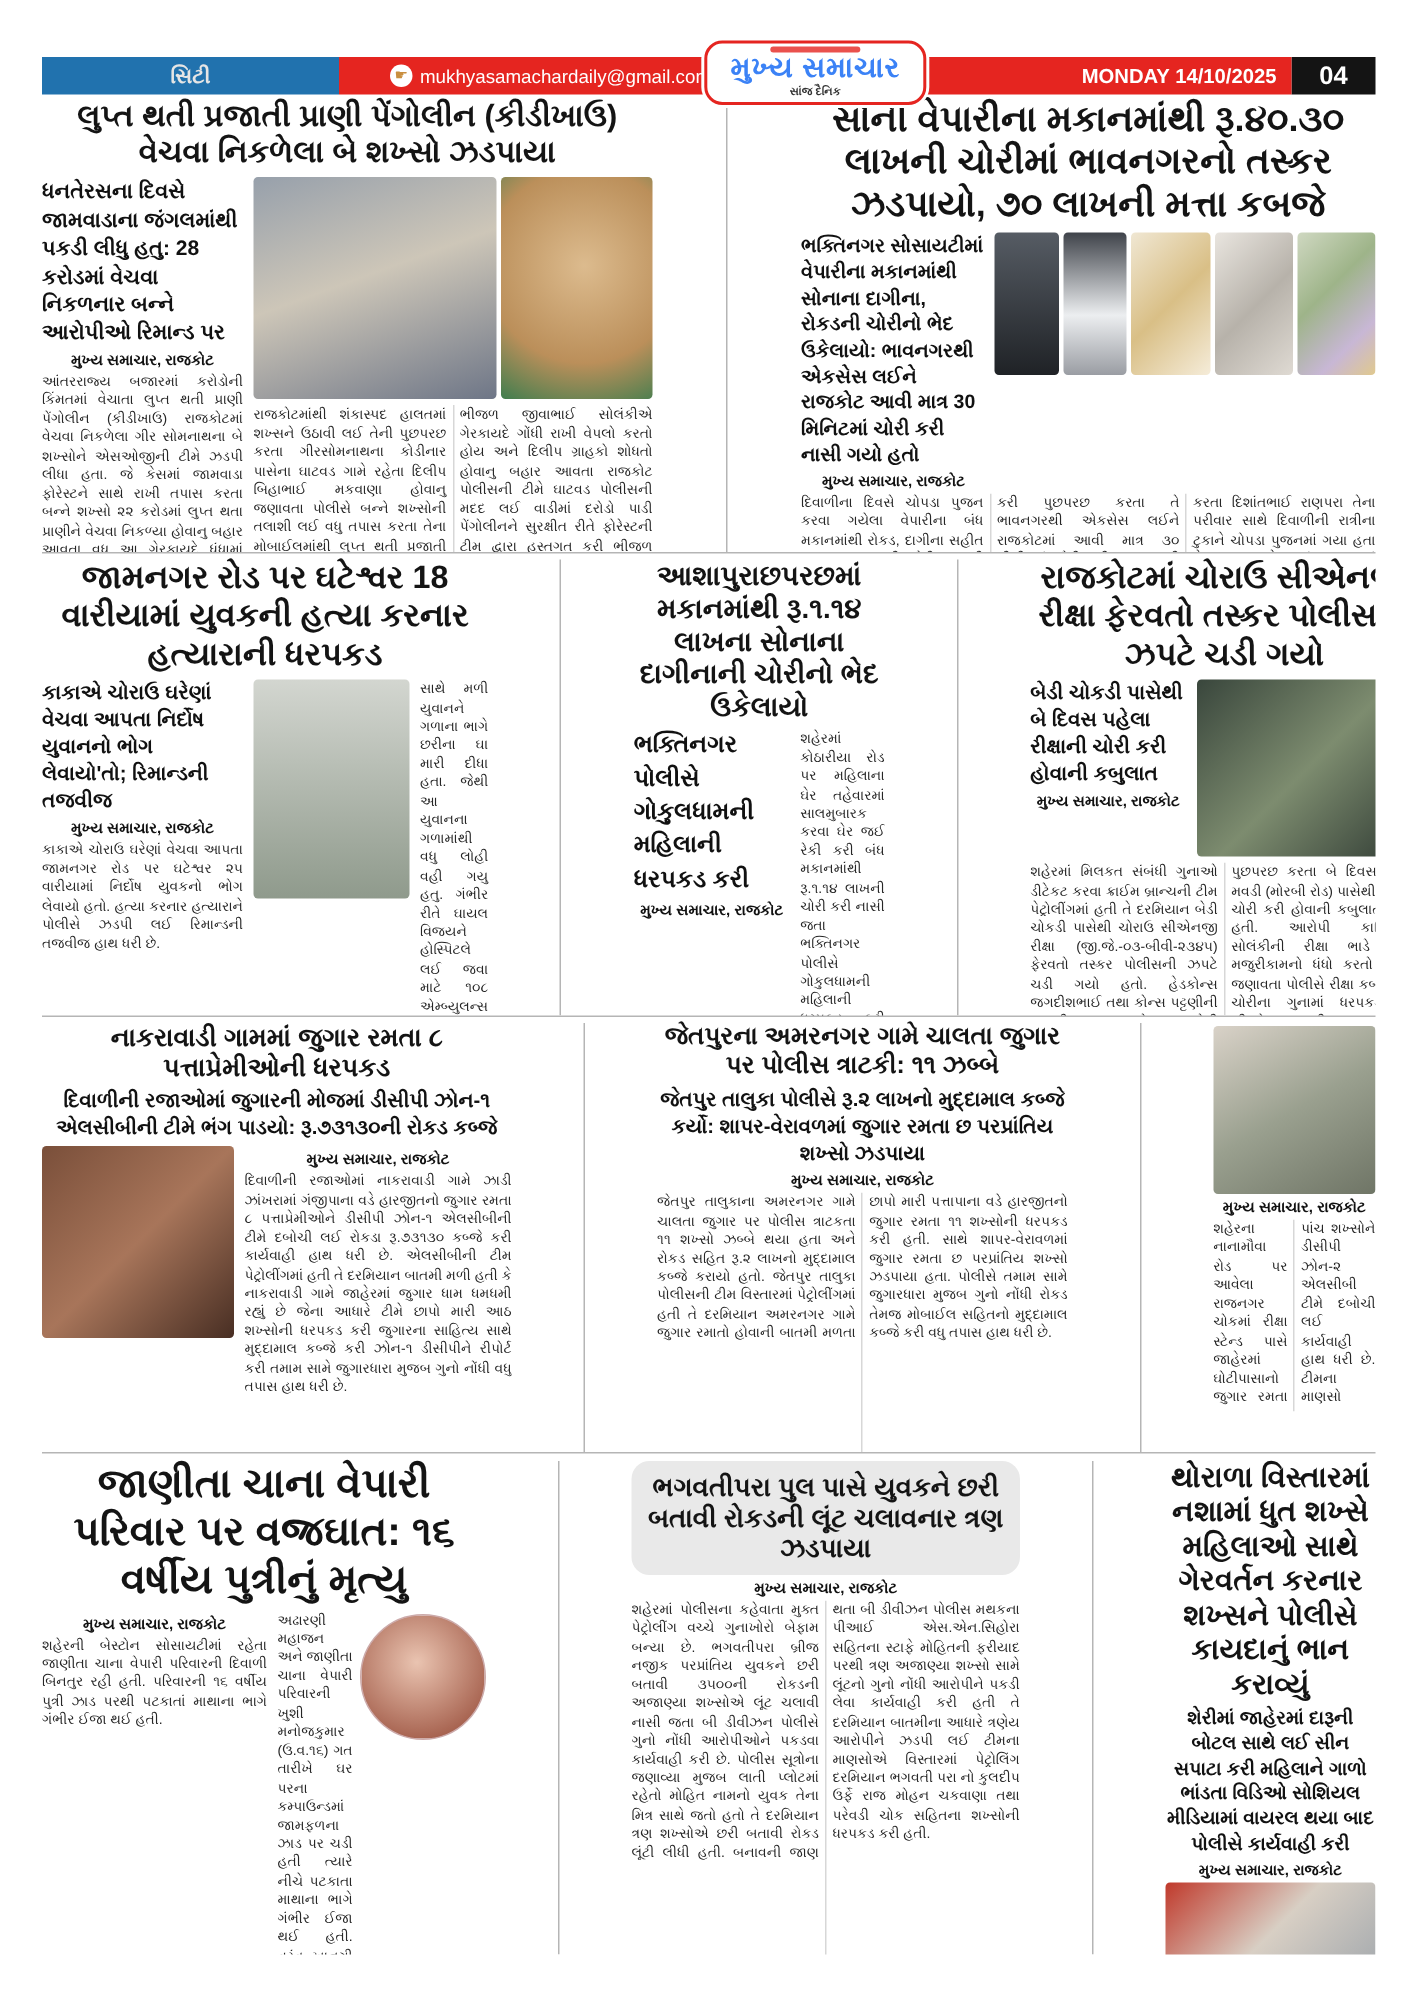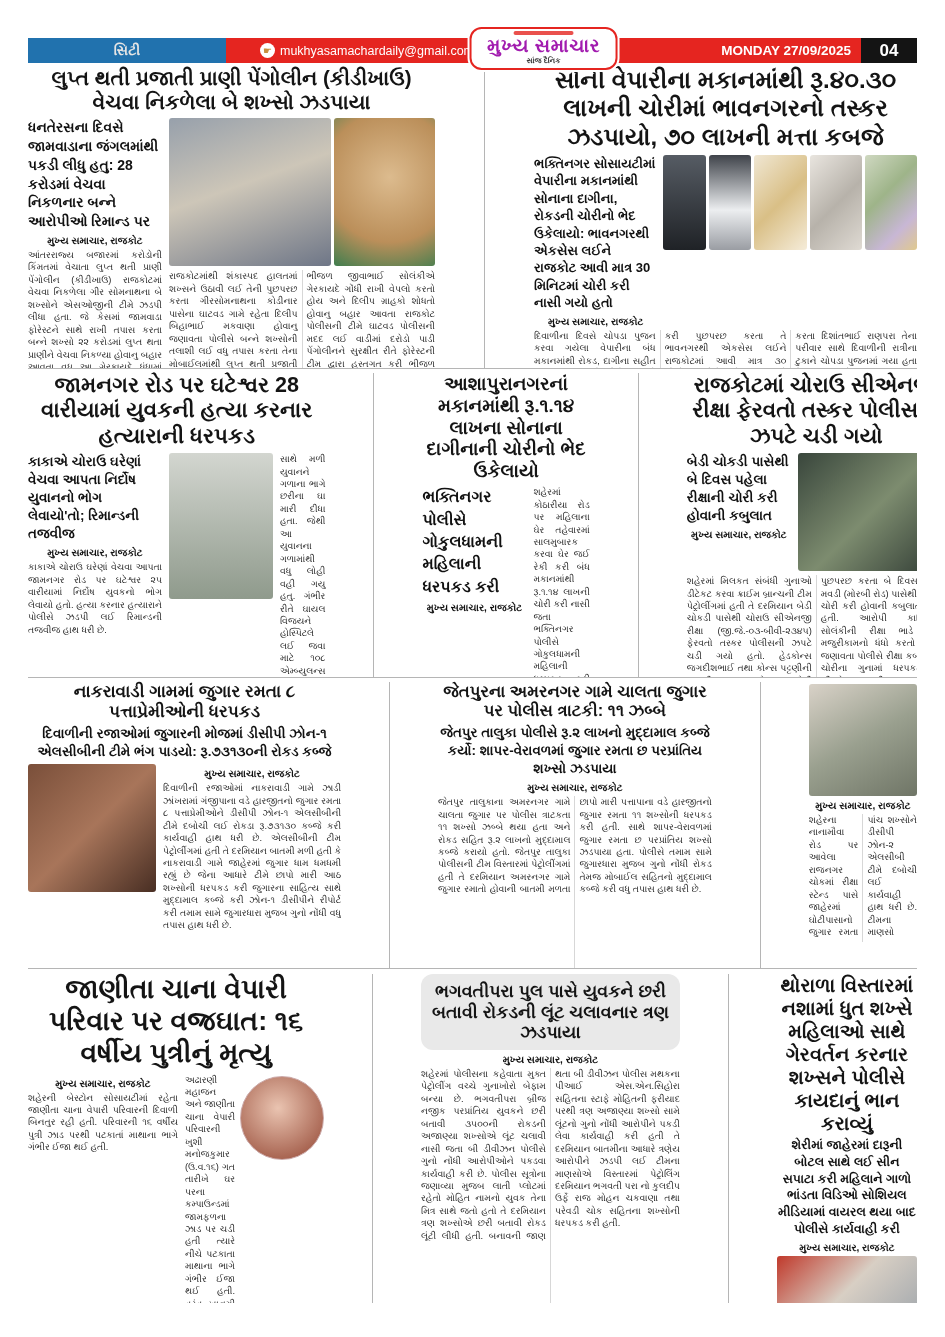--- a/index.html
+++ b/index.html
@@ -16,21 +16,21 @@
   .hdr-section { width:198px; background:#2172ae; color:#e5e5e5; font-weight:700;
     font-size:14px; display:flex; align-items:center; justify-content:center; }
   .hdr-red { flex:1; background:#e52520; color:#fff; display:flex; align-items:center; position:relative; }
   .hdr-email { margin-left:34px; font-size:12.5px; display:flex; align-items:center; gap:5px; }
   .email-ico { width:15px; height:15px; border-radius:50%; background:#fff;
     color:#c98f3f; font-size:10px; display:flex; align-items:center; justify-content:center; }
   .logo-box { position:absolute; left:50%; top:-11px; transform:translateX(-50%);
     background:#fff; border:2px solid #e52520; border-radius:12px; padding:1px 16px 2px;
     text-align:center; z-index:5; box-shadow:0 0 0 2px #fff; }
   .logo-ribbon { height:4px; width:60px; margin:1px auto 1px; background:#e52520; border-radius:2px; opacity:.8; }
-  .logo-title { color:#a21caf; font-weight:700; font-size:19px; line-height:1; letter-spacing:.5px; }
+  .logo-title { color:#3b82f6; font-weight:700; font-size:19px; line-height:1; letter-spacing:.5px; }
   .logo-sub { font-size:7.5px; color:#333; font-weight:700; margin-top:1px; }
   .hdr-date { margin-left:auto; font-weight:700; font-size:13.5px; padding-right:10px; }
   .hdr-page { width:56px; background:#141414; color:#fff; font-weight:700; font-size:17px;
     display:flex; align-items:center; justify-content:center; }
 
   
   .band { display:flex; overflow:hidden;gap:42px; }
   .band + .band { border-top:1px solid #b5b5b5; }
   .h1 { font-weight:700; text-align:center; color:#141414; line-height:1.18; }
   .sub { font-weight:700; color:#111; line-height:1.34; }
@@ -100,21 +100,21 @@
       <div class="hdr-red">
         <div class="hdr-email">
           <span class="email-ico">☛</span>
           <span>mukhyasamachardaily@gmail.com</span>
         </div>
         <div class="logo-box">
           <div class="logo-ribbon"></div>
           <div class="logo-title">મુખ્ય સમાચાર</div>
           <div class="logo-sub">સાંજ દૈનિક</div>
         </div>
-        <div class="hdr-date">MONDAY 27/09/2025</div>
+        <div class="hdr-date">MONDAY 14/10/2025</div>
       </div>
       <div class="hdr-page">04</div>
     </header>
 
     <section class="band band1" style="border-top:none;">
       <article class="b1-left">
         <h2 class="h1">લુપ્ત થતી પ્રજાતી પ્રાણી પેંગોલીન (કીડીખાઉ) વેચવા નિકળેલા બે શખ્સો ઝડપાયા</h2>
         <div class="b1row">
           <div class="sidecol">
             <div class="sub">ધનતેરસના દિવસે જામવાડાના જંગલમાંથી પકડી લીધુ હતુ: 28 કરોડમાં વેચવા નિકળનાર બન્ને આરોપીઓ રિમાન્ડ પર</div>
@@ -145,34 +145,34 @@
             <div class="ph ph-cash"></div>
           </div>
         </div>
         <div class="by" style="text-align:left;margin-left:14px">મુખ્ય સમાચાર, રાજકોટ</div>
         <div class="bt cols3" style="height:130px;overflow:hidden">દિવાળીના દિવસે ચોપડા પુજન કરવા ગયેલા વેપારીના બંધ મકાનમાંથી રોકડ, દાગીના સહીત રૂ.૪૦.૩૦ લાખની ચોરી થયાની ભક્તિનગર પોલીસમાં ફરીયાદ થતા પોલીસે ગુનો નોંધી કાર્યવાહી કરી હતી. જ્યાં ક્રાઈમ બ્રાન્ચે સીસીટીવીના આધારે ભાવનગરના અઠંગ તસ્કરને ઝડપી લઈ તેની પાસેથી રૂ.૩૦ લાખની મતા કબજે કરી પુછપરછ કરતા તે ભાવનગરથી એકસેસ લઈને રાજકોટમાં આવી માત્ર ૩૦ મીનીટમાં ચોરી કરી પરત નાસી ગયાનુ રટણ કરતા પોલીસે તેની ધરપકડ કરી વધુ કાર્યવાહી કરી છે. આ અંગેની પોલીસ સુત્રોના જણાવ્યા મુજબ ભક્તિનગરમાં રહેતા અને પેલેસ રોડ પર સોનાના દાગીના બનાવી વેચવાનો ધંધો કરતા દિશાંતભાઈ રાણપરા તેના પરીવાર સાથે દિવાળીની રાત્રીના ટુકાને ચોપડા પુજનમાં ગયા હતા તે દરમ્યાન તેના બંધ મકાનમાં ઉપરના દરવાજા પરથી મકાનમાં પ્રવેશી તીજોરી ખોલી ૮ લાખની રોકડ અને સોના-ચાંદીના દાગીના મળી કુલ રૂ.૪૦.૩૦ લાખની મતાની ચોરી કરી હતી. લાખની મતા કબજે કરી ગયાની ફરીયાદ આધારે ક્રાઈમ બ્રાન્ચે ચેકીંગ હાથ ધરી શખ્સને ઝડપી ભાવનગરથી ચોરીની મતા રીકવર કરી કાર્યવાહી હાથ ધરી છે.</div>
       </article>
     </section>
 
     <section class="band band2">
       <article class="c-left a-mur">
-        <h2 class="h1">જામનગર રોડ પર ઘટેશ્વર 28 વારીયામાં યુવકની હત્યા કરનાર હત્યારાની ધરપકડ</h2>
+        <h2 class="h1">જામનગર રોડ પર ઘટેશ્વર 18 વારીયામાં યુવકની હત્યા કરનાર હત્યારાની ધરપકડ</h2>
         <div class="b1row">
           <div class="sidecol">
             <div class="sub">કાકાએ ચોરાઉ ઘરેણાં વેચવા આપતા નિર્દોષ યુવાનનો ભોગ લેવાયો'તો; રિમાન્ડની તજવીજ</div>
             <div class="by">મુખ્ય સમાચાર, રાજકોટ</div>
             <div class="bt">કાકાએ ચોરાઉ ઘરેણાં વેચવા આપતા જામનગર રોડ પર ઘટેશ્વર ૨૫ વારીયામાં નિર્દોષ યુવકનો ભોગ લેવાયો હતો. હત્યા કરનાર હત્યારાને પોલીસે ઝડપી લઈ રિમાન્ડની તજવીજ હાથ ધરી છે.</div>
           </div>
           <div class="ph ph-portrait"></div>
           <div class="bt" style="flex:1">સાથે મળી યુવાનને ગળાના ભાગે છરીના ઘા મારી દીધા હતા. જેથી આ યુવાનના ગળામાંથી વધુ લોહી વહી ગયુ હતુ. ગંભીર રીતે ઘાયલ વિજયને હોસ્પિટલે લઈ જવા માટે ૧૦૮ એમ્બ્યુલન્સ બોલાવી ખાનગી હોસ્પિટલમાં ખસેડાયો હતો જ્યાં ટુંકી સારવાર બાદ તેનુ મોત નીપજ્યુ હતુ. બનાવ બાદ પોલીસે હત્યારાને ઝડપી લેવા ચક્રો ગતિમાન કરી તપાસના અંતે આરોપીને દબોચી લઈ પુછપરછ હાથ ધરી હતી. વધુ તપાસ માટે રિમાન્ડ મેળવવા તજવીજ કરી છે.</div>
         </div>
       </article>
       <div class="vline"></div>
       <article class="c-mid a-ash">
-        <h2 class="h1" style="font-size:18.5px">આશાપુરાનગરનાં મકાનમાંથી રૂ.૧.૧૪ લાખના સોનાના દાગીનાની ચોરીનો ભેદ ઉકેલાયો</h2>
+        <h2 class="h1" style="font-size:18.5px">આશાપુરાછપરછમાં મકાનમાંથી રૂ.૧.૧૪ લાખના સોનાના દાગીનાની ચોરીનો ભેદ ઉકેલાયો</h2>
         <div class="b1row">
           <div class="sidecol" style="width:104px">
             <div class="sub">ભક્તિનગર પોલીસે ગોકુલધામની મહિલાની ધરપકડ કરી</div>
             <div class="by">મુખ્ય સમાચાર, રાજકોટ</div>
           </div>
           <div class="bt" style="flex:1;overflow:hidden">શહેરમાં કોઠારીયા રોડ પર મહિલાના ઘેર તહેવારમાં સાલમુબારક કરવા ઘેર જઈ રેકી કરી બંધ મકાનમાંથી રૂ.૧.૧૪ લાખની ચોરી કરી નાસી જતા ભક્તિનગર પોલીસે ગોકુલધામની મહિલાની ધરપકડ કરી વધુ પુછપરછ કરી છે. પોલીસ સુત્રોના જણાવ્યા મુજબ કોઠારીયા રોડ પર આશાપુરા નગરમાં રહેતા રણજીતાબેન વિપુલભાઈ ગોહેલ તા.૨૪ના રોજ તેના ઘેર હતા ત્યારે તેના બહેન પણી જાગૃતિબેન તેના ઘેર સાલમુબારક કરવા આવ્યા હતા. બાદમાં તેના સંબંધીના ઘેર જવાનુ હોય તેના પતિ અને સંતાનો સાથે ઘેર તાળુ મારી ચાવી બહાર કળીયામાં છુપાવી ગયા હતા. અને જાગૃતિબેન તેના ઘેર ગયા હતા. બાદમાં ઘેર આવ્યા હતા અને કબાટ ખોલતા કપડા વેરવિખેર હોય તપાસ કરતા કબાટની તીજોરીમાં રાખેલા સોનાના દાગીના ગાયબ હોય ભક્તિનગર પોલીસમાં ફરીયાદ કરી હતી. બનાવને પગલે પીઆઈ સરવૈયા સહીતના સ્ટાફે શંકાસ્પદ રણજીતાબેનની બહેન પણી ગોકુલધામમાં રહેતી જાગૃતિબેનને ઉઠાવી તેની પુછપરછ કરતા તેને ચાવી ક્યા મુકી હોવાની જાણ હોય રણજીતાબેન તેના પરીવાર સાથે બહાર જતા રેકી મકાનની ચાવી મેળવી ચોરી કર્યાની કબૂલાત આપતા પોલીસે આરોપીની ધરપકડ કરી તેની પાસેથી ચોરાઉ દાગીના કબજે કરી વધુ પુછપરછ કરી છે.</div>
         </div>
       </article>
       <div class="vline"></div>
       <article class="c-right">

